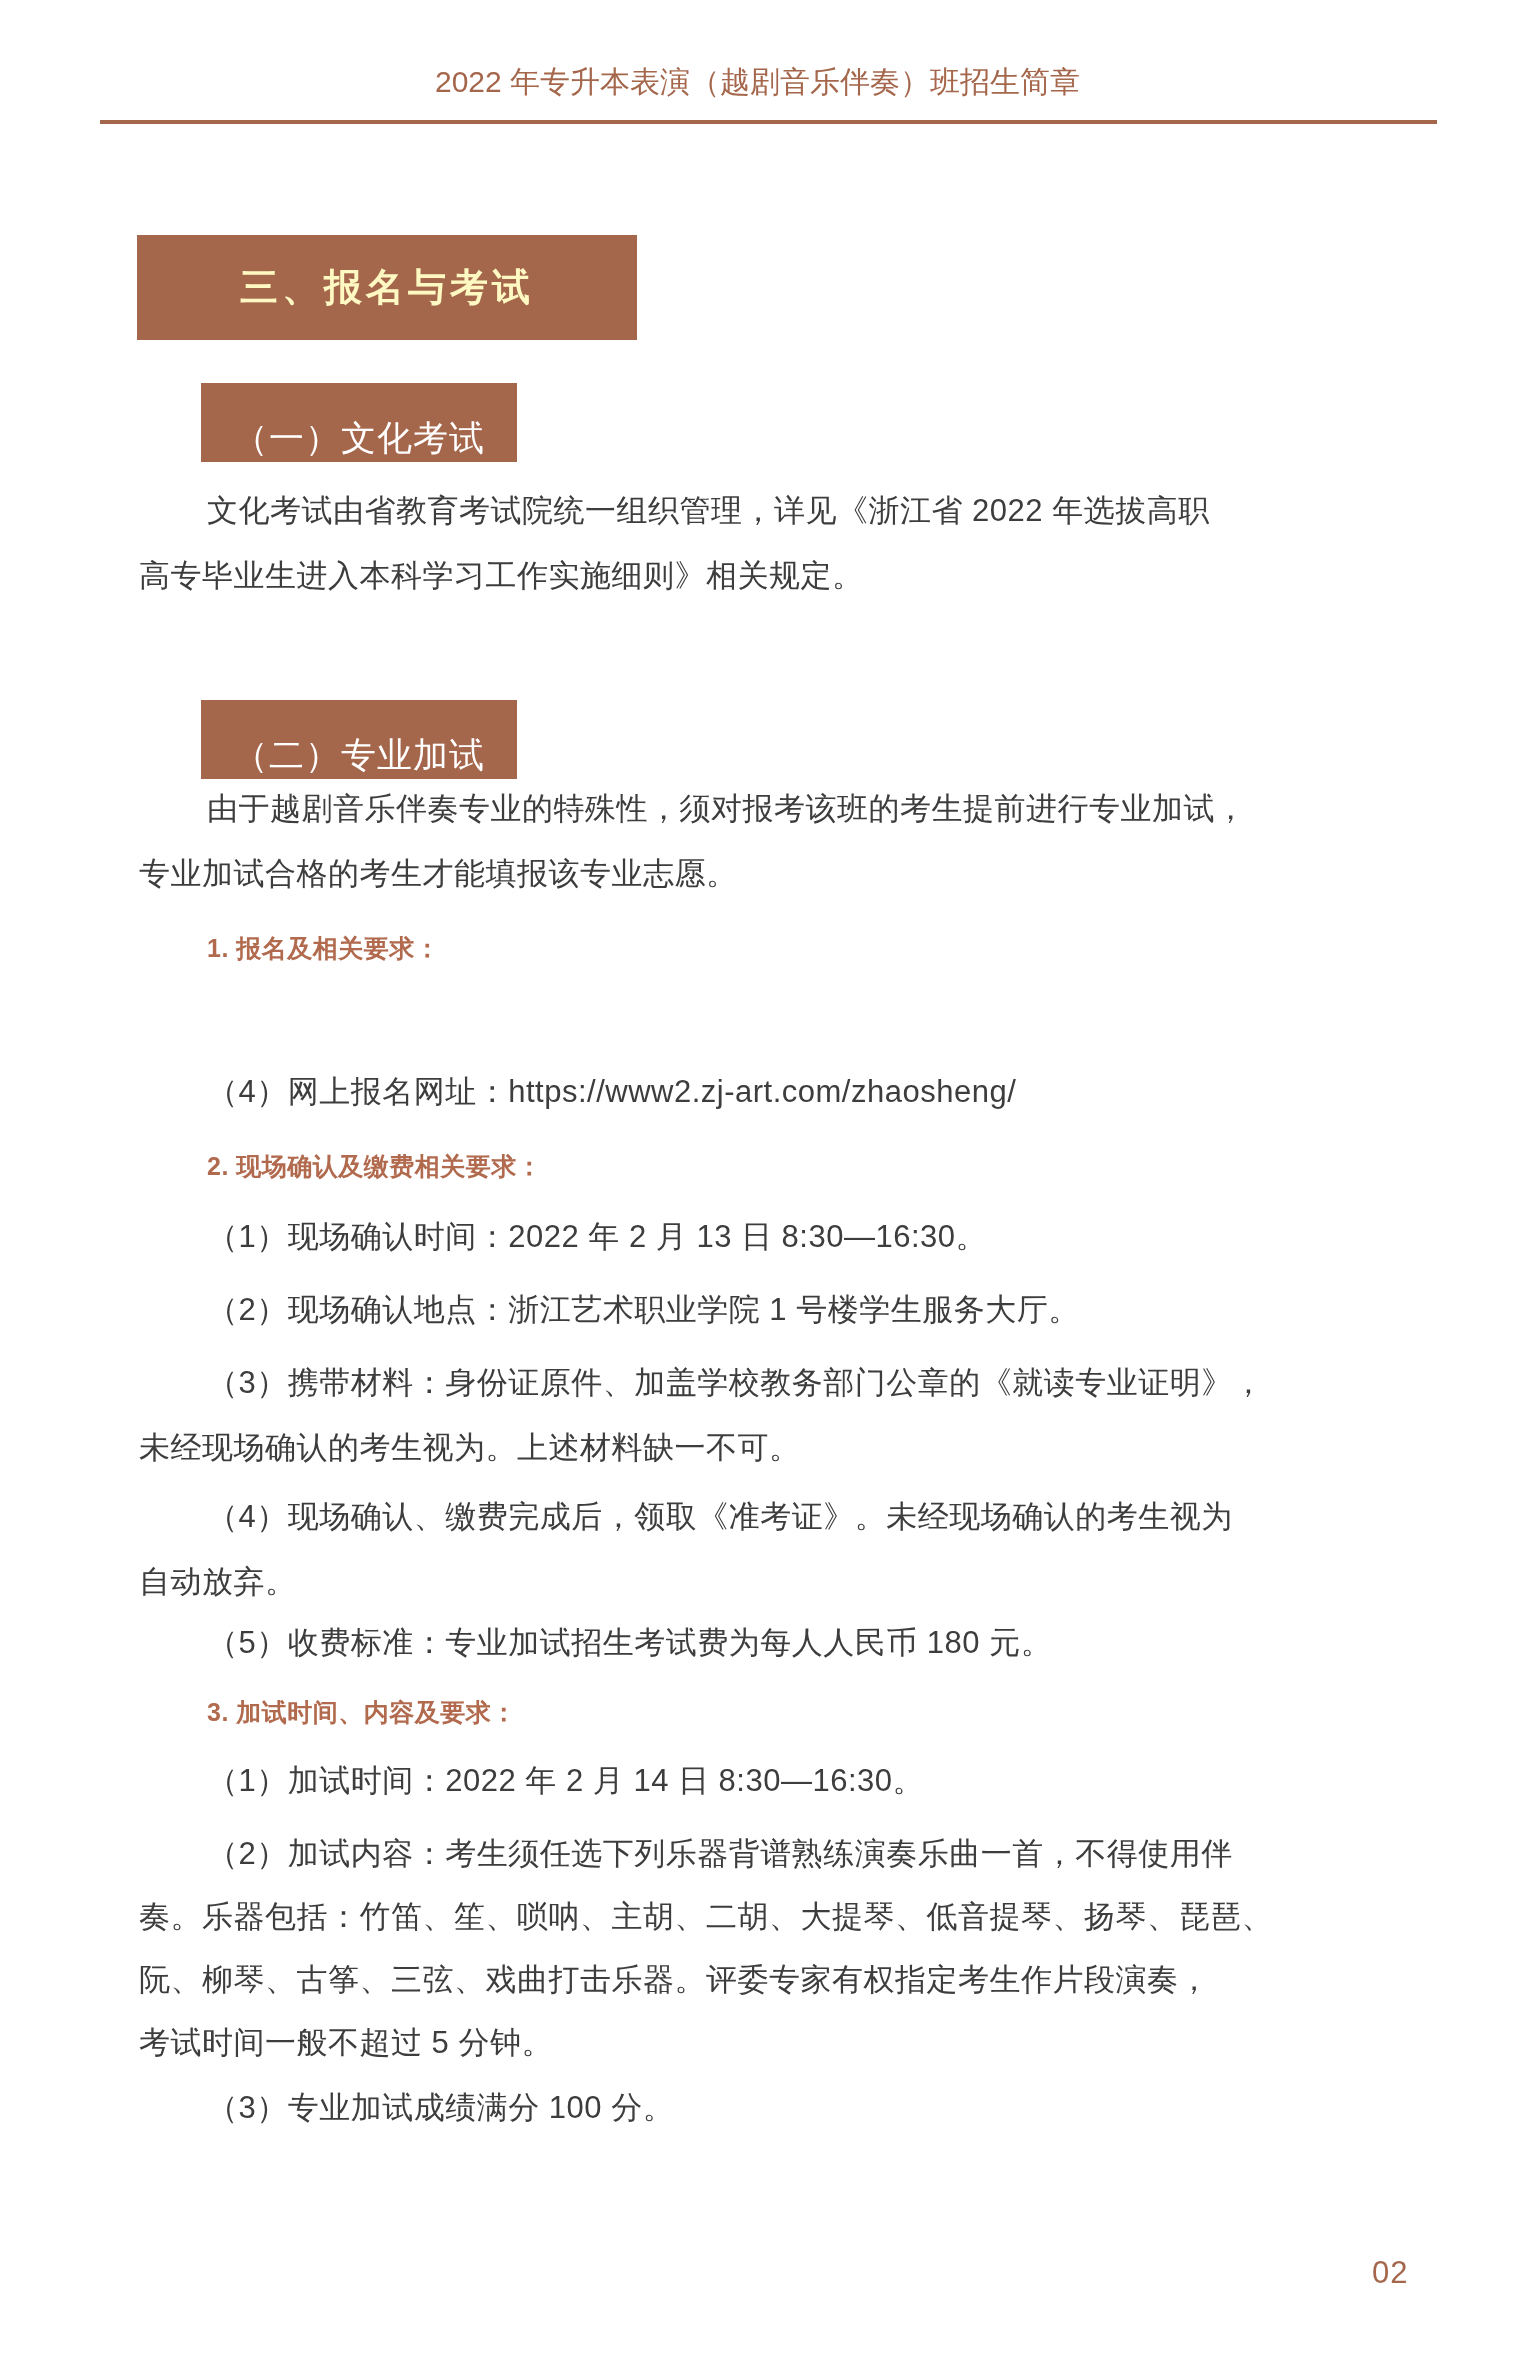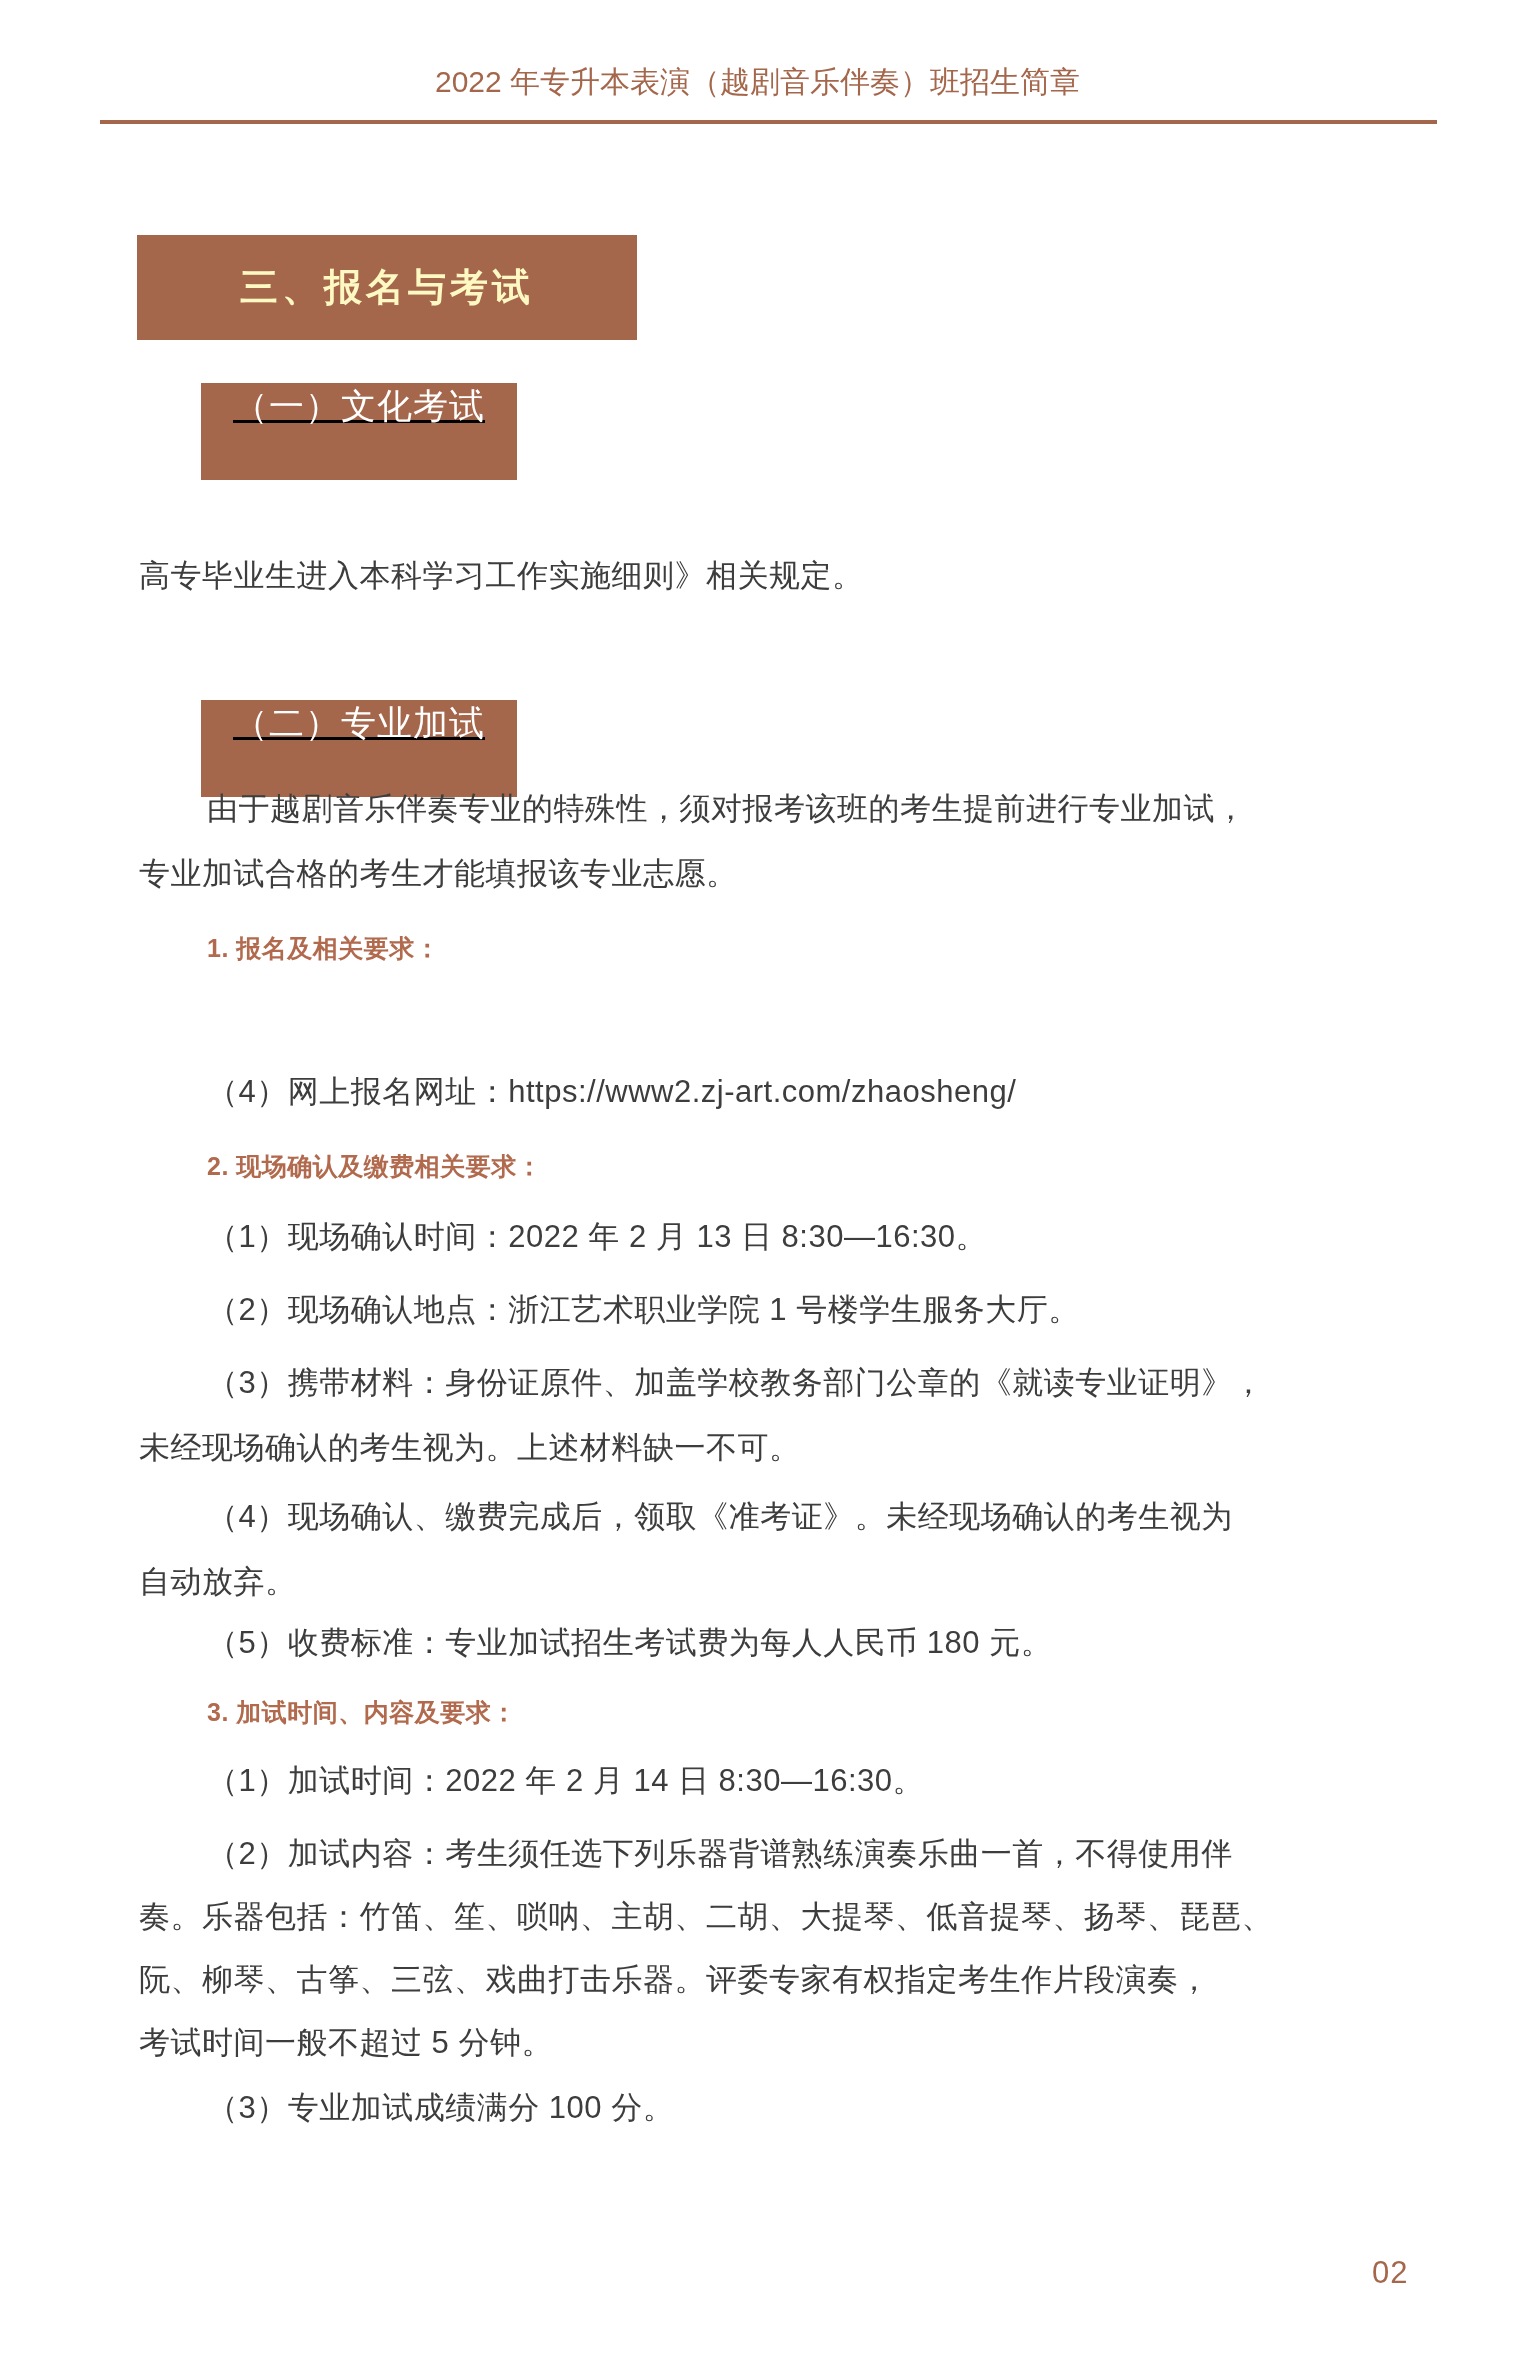--- a/index.html
+++ b/index.html
@@ -30,23 +30,23 @@
   .title-block{
     position:absolute;top:235px;left:137px;width:500px;height:105px;
     background:var(--accent);
     display:flex;align-items:center;justify-content:center;
   }
   .title-block span{
     font-family:"Liberation Serif","DejaVu Serif",serif;
     font-weight:bold;font-size:38px;color:#fef9c3;letter-spacing:4px;
   }
   .sub-block{
-    position:absolute;left:201px;width:316px;height:97px;
+    position:absolute;left:201px;width:316px;height:79px;
     background:var(--accent);
-    display:flex;align-items:flex-start;justify-content:center;text-decoration:underline;
+    display:flex;align-items:flex-end;justify-content:center;
   }
   .sub-block span{
     font-size:35px;color:#ffffff;font-weight:500;letter-spacing:1px;
   }
   .line{
     position:absolute;left:139px;
     font-size:31px;line-height:42px;color:var(--text);
     white-space:nowrap;letter-spacing:0.5px;
   }
   .indent{left:207px;}
@@ -69,20 +69,21 @@
   <div class="header">2022 年专升本表演（越剧音乐伴奏）班招生简章</div>
   <div class="rule"></div>
 
   <div class="title-block">
     <span>三、报名与考试</span>
   </div>
 
   <div class="sub-block" style="top:383px">
     <span>（一）文化考试</span>
   </div>
+  <div class="line indent" style="top:490px">文化考试由省教育考试院统一组织管理，详见《浙江省 2022 年选拔高职</div>
   <div class="line" style="top:555px">高专毕业生进入本科学习工作实施细则》相关规定。</div>
 
   <div class="sub-block" style="top:700px">
     <span>（二）专业加试</span>
   </div>
   <div class="line indent" style="top:788px">由于越剧音乐伴奏专业的特殊性，须对报考该班的考生提前进行专业加试，</div>
   <div class="line" style="top:853px">专业加试合格的考生才能填报该专业志愿。</div>
 
   <div class="h" style="top:926px">1. 报名及相关要求：</div>
   <div class="line indent" style="top:1071px">（4）网上报名网址：https://www2.zj-art.com/zhaosheng/</div>

